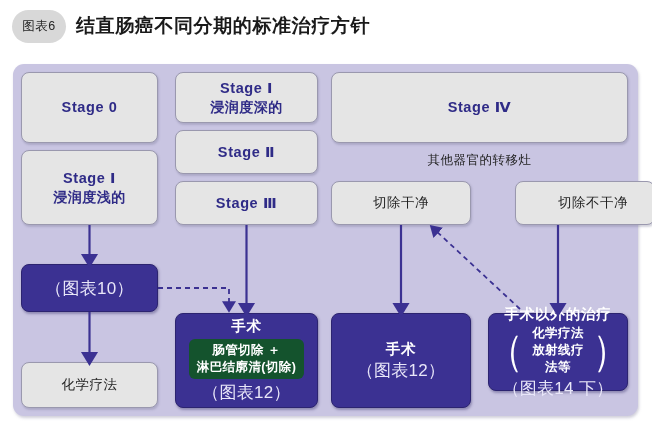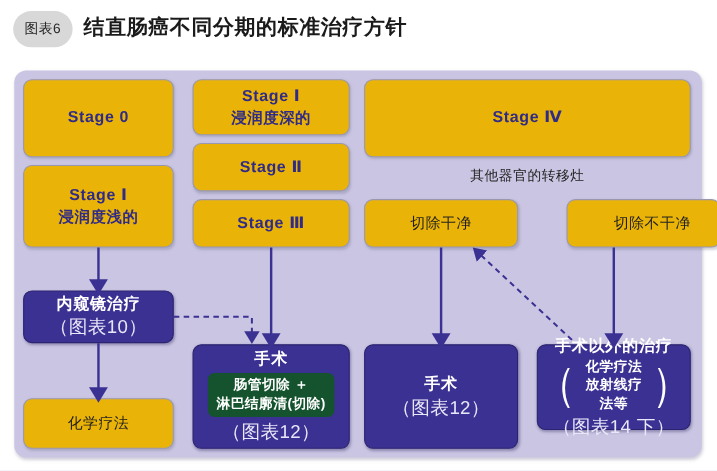--- a/index.html
+++ b/index.html
@@ -37,21 +37,21 @@
   
   .box{
     position:absolute;
     box-sizing:border-box;
     border-radius:8px;
     display:flex;flex-direction:column;
     align-items:center;justify-content:center;
     text-align:center;
   }
   .box.white{
-    background:#eab308;
+    background:#e5e5e5;
     border:1.2px solid #9a98ae;
     box-shadow:1px 1.5px 2px rgba(110,108,140,.30);
   }
   .box.navy{
     background:#3b3192;
     border:1.2px solid #2c2470;
     box-shadow:1px 1.5px 2.5px rgba(70,65,120,.45);
   }
   .stage-label{
     font-size:14.5px;font-weight:bold;color:#2f2b87;
@@ -113,21 +113,20 @@
 <div class="box white" style="left:21px;top:72px;width:137px;height:71px;">
   <div class="stage-label">Stage 0</div>
 </div>
 
 <div class="box white" style="left:21px;top:150px;width:137px;height:75px;">
   <div class="stage-label">Stage Ⅰ</div>
   <div class="stage-sub">浸润度浅的</div>
 </div>
 
 <div class="box navy" style="left:21px;top:264px;width:137px;height:48px;">
-  <div class="navy-title">内窥镜治疗</div>
   <div class="navy-note">（图表10）</div>
 </div>
 
 <div class="box white" style="left:21px;top:362px;width:137px;height:46px;">
   <div class="plain-cn">化学疗法</div>
 </div>
 
 <div class="box white" style="left:175px;top:72px;width:143px;height:51px;">
   <div class="stage-label">Stage Ⅰ</div>
   <div class="stage-sub">浸润度深的</div>

